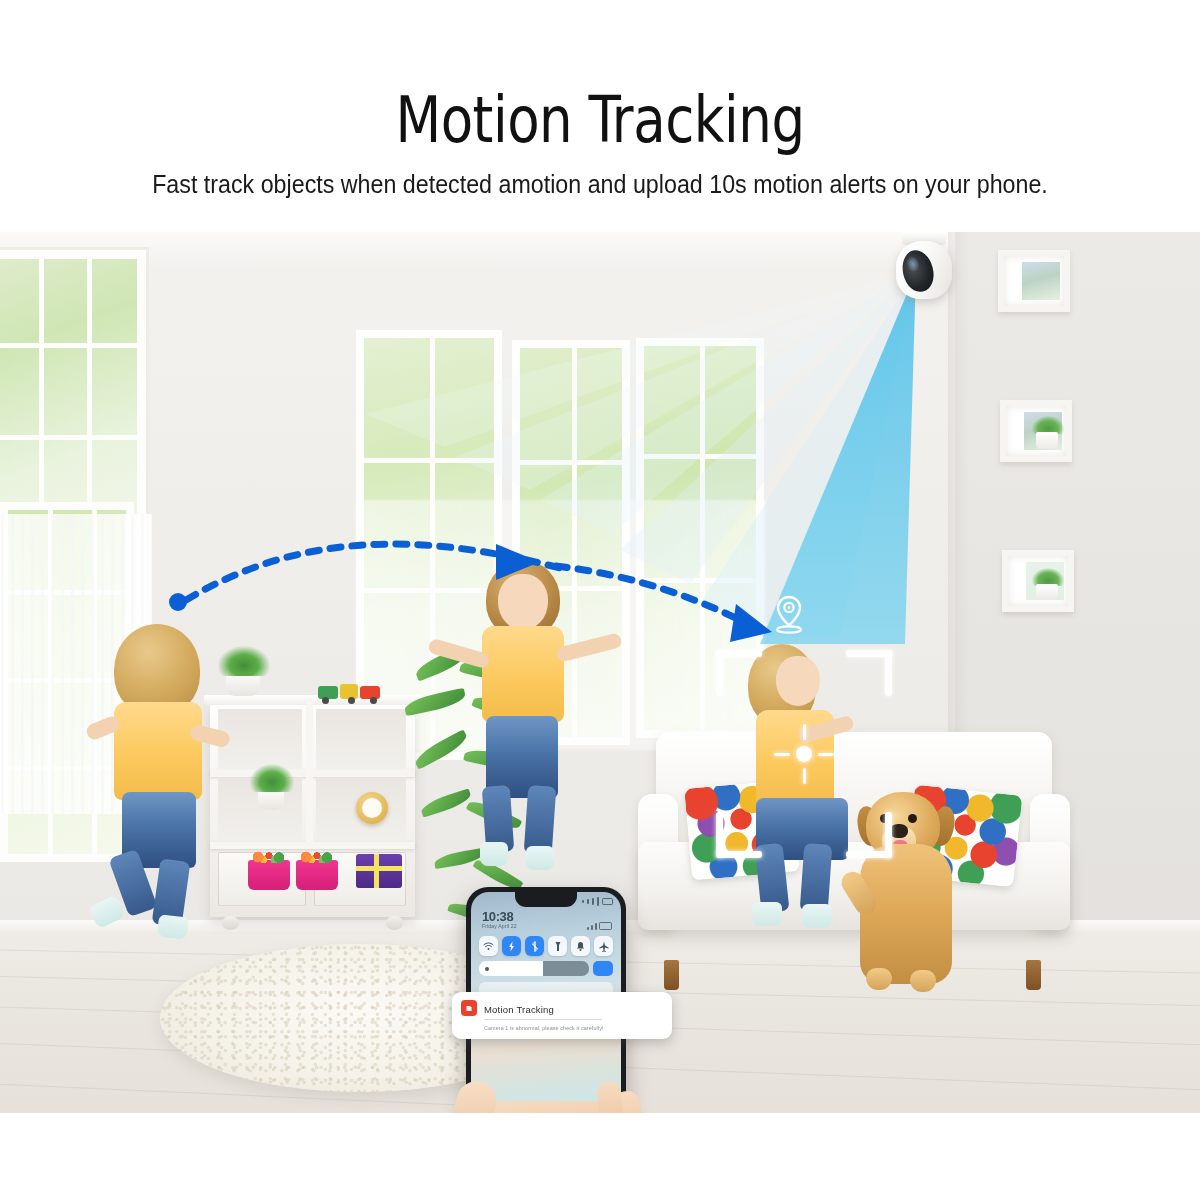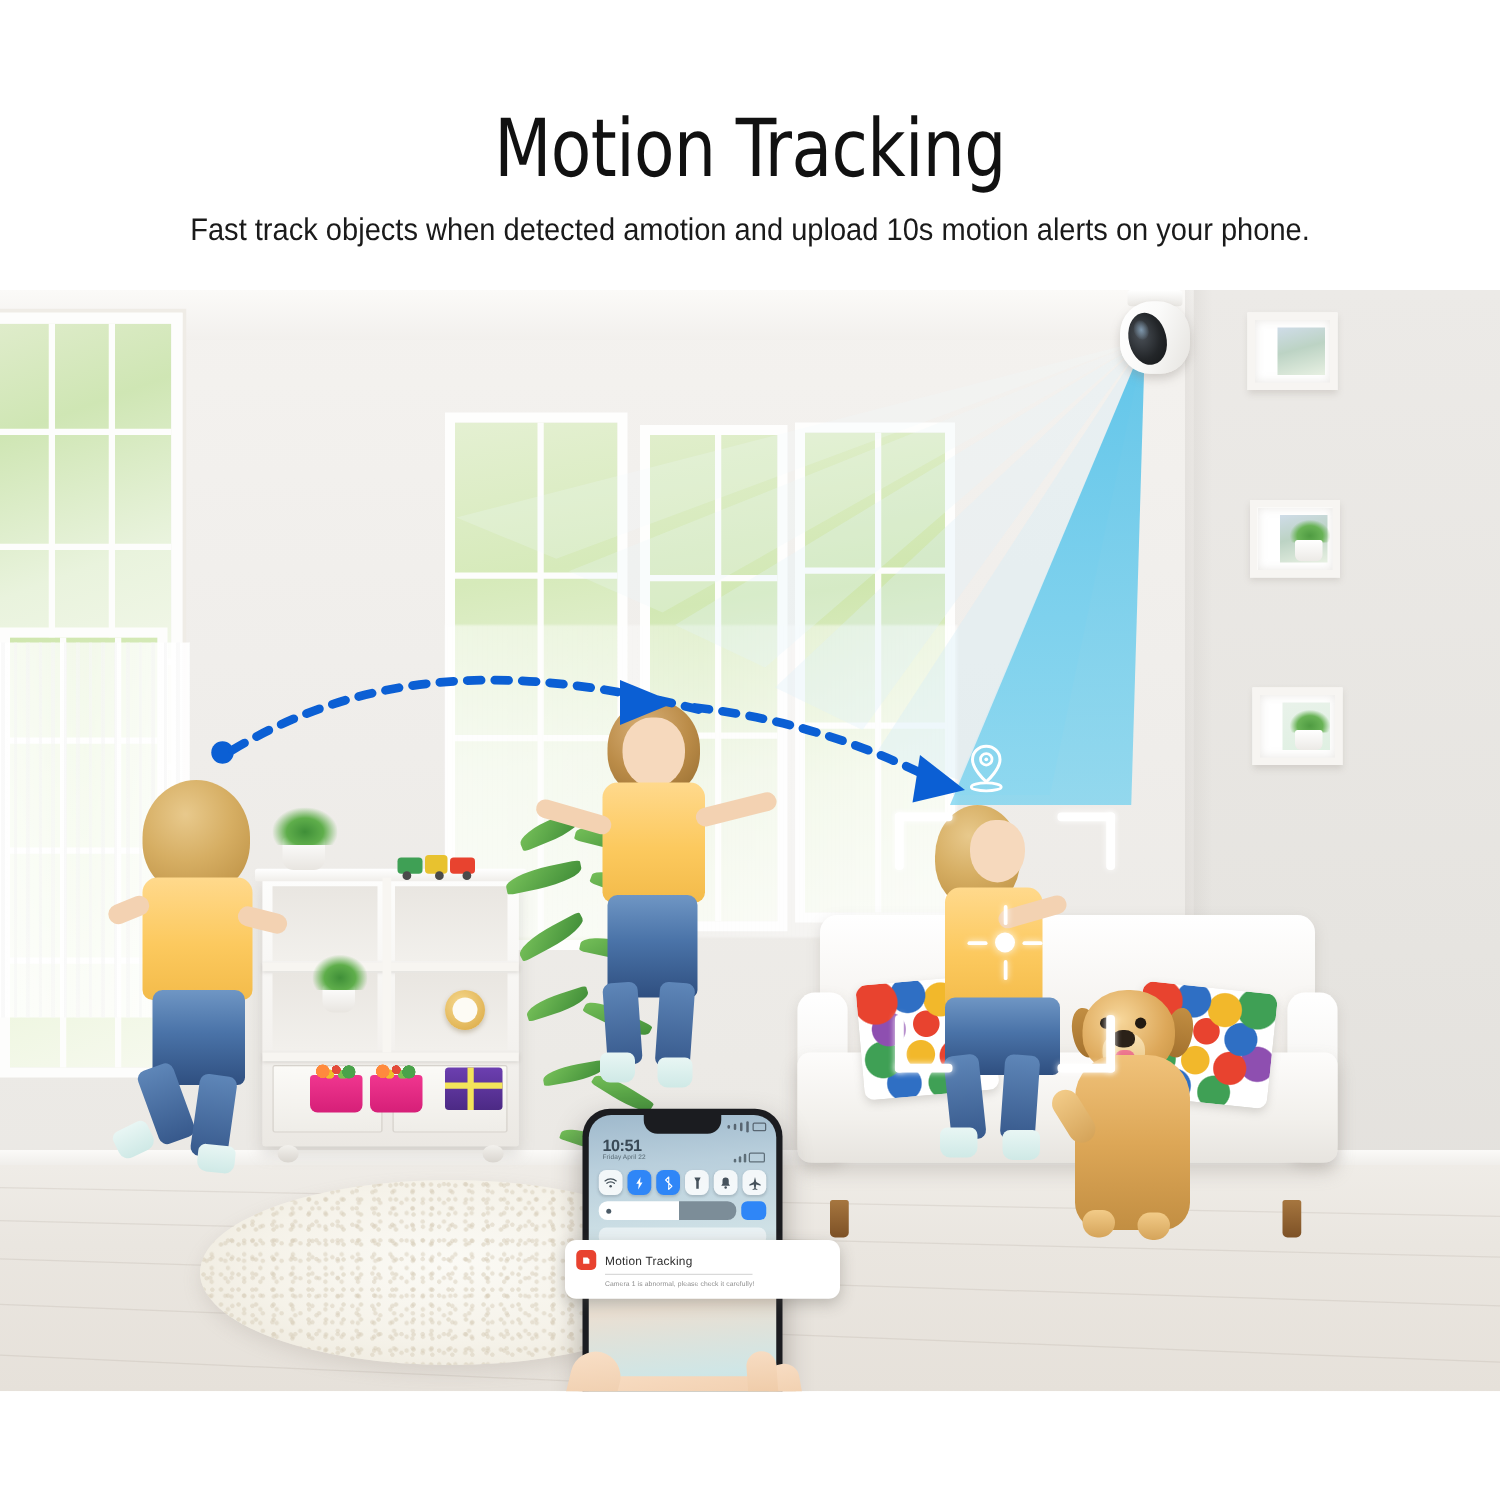--- a/index.html
+++ b/index.html
@@ -581,21 +581,21 @@
           <div class="statusbar">
             <div class="sb-icons">
               <span class="sb-bar" style="height:3px"></span>
               <span class="sb-bar" style="height:5px"></span>
               <span class="sb-bar" style="height:7px"></span>
               <span class="sb-bar" style="height:9px"></span>
               <span style="display:inline-block;width:9px;height:5px;border:1px solid rgba(60,70,80,.75);border-radius:1.5px;"></span>
             </div>
           </div>
 
-          <div class="lock-time">10:51</div>
+          <div class="lock-time">10:38</div>
           <div class="lock-date">Friday April 22</div>
 
           <div class="sigrow">
             <span class="sb-bar" style="height:3px;background:rgba(70,85,95,.8)"></span>
             <span class="sb-bar" style="height:5px;background:rgba(70,85,95,.8)"></span>
             <span class="sb-bar" style="height:7px;background:rgba(70,85,95,.8)"></span>
             <span style="display:inline-block;width:11px;height:6px;border:1px solid rgba(70,85,95,.8);border-radius:1.5px;"></span>
           </div>
 
           <div class="toggles">

